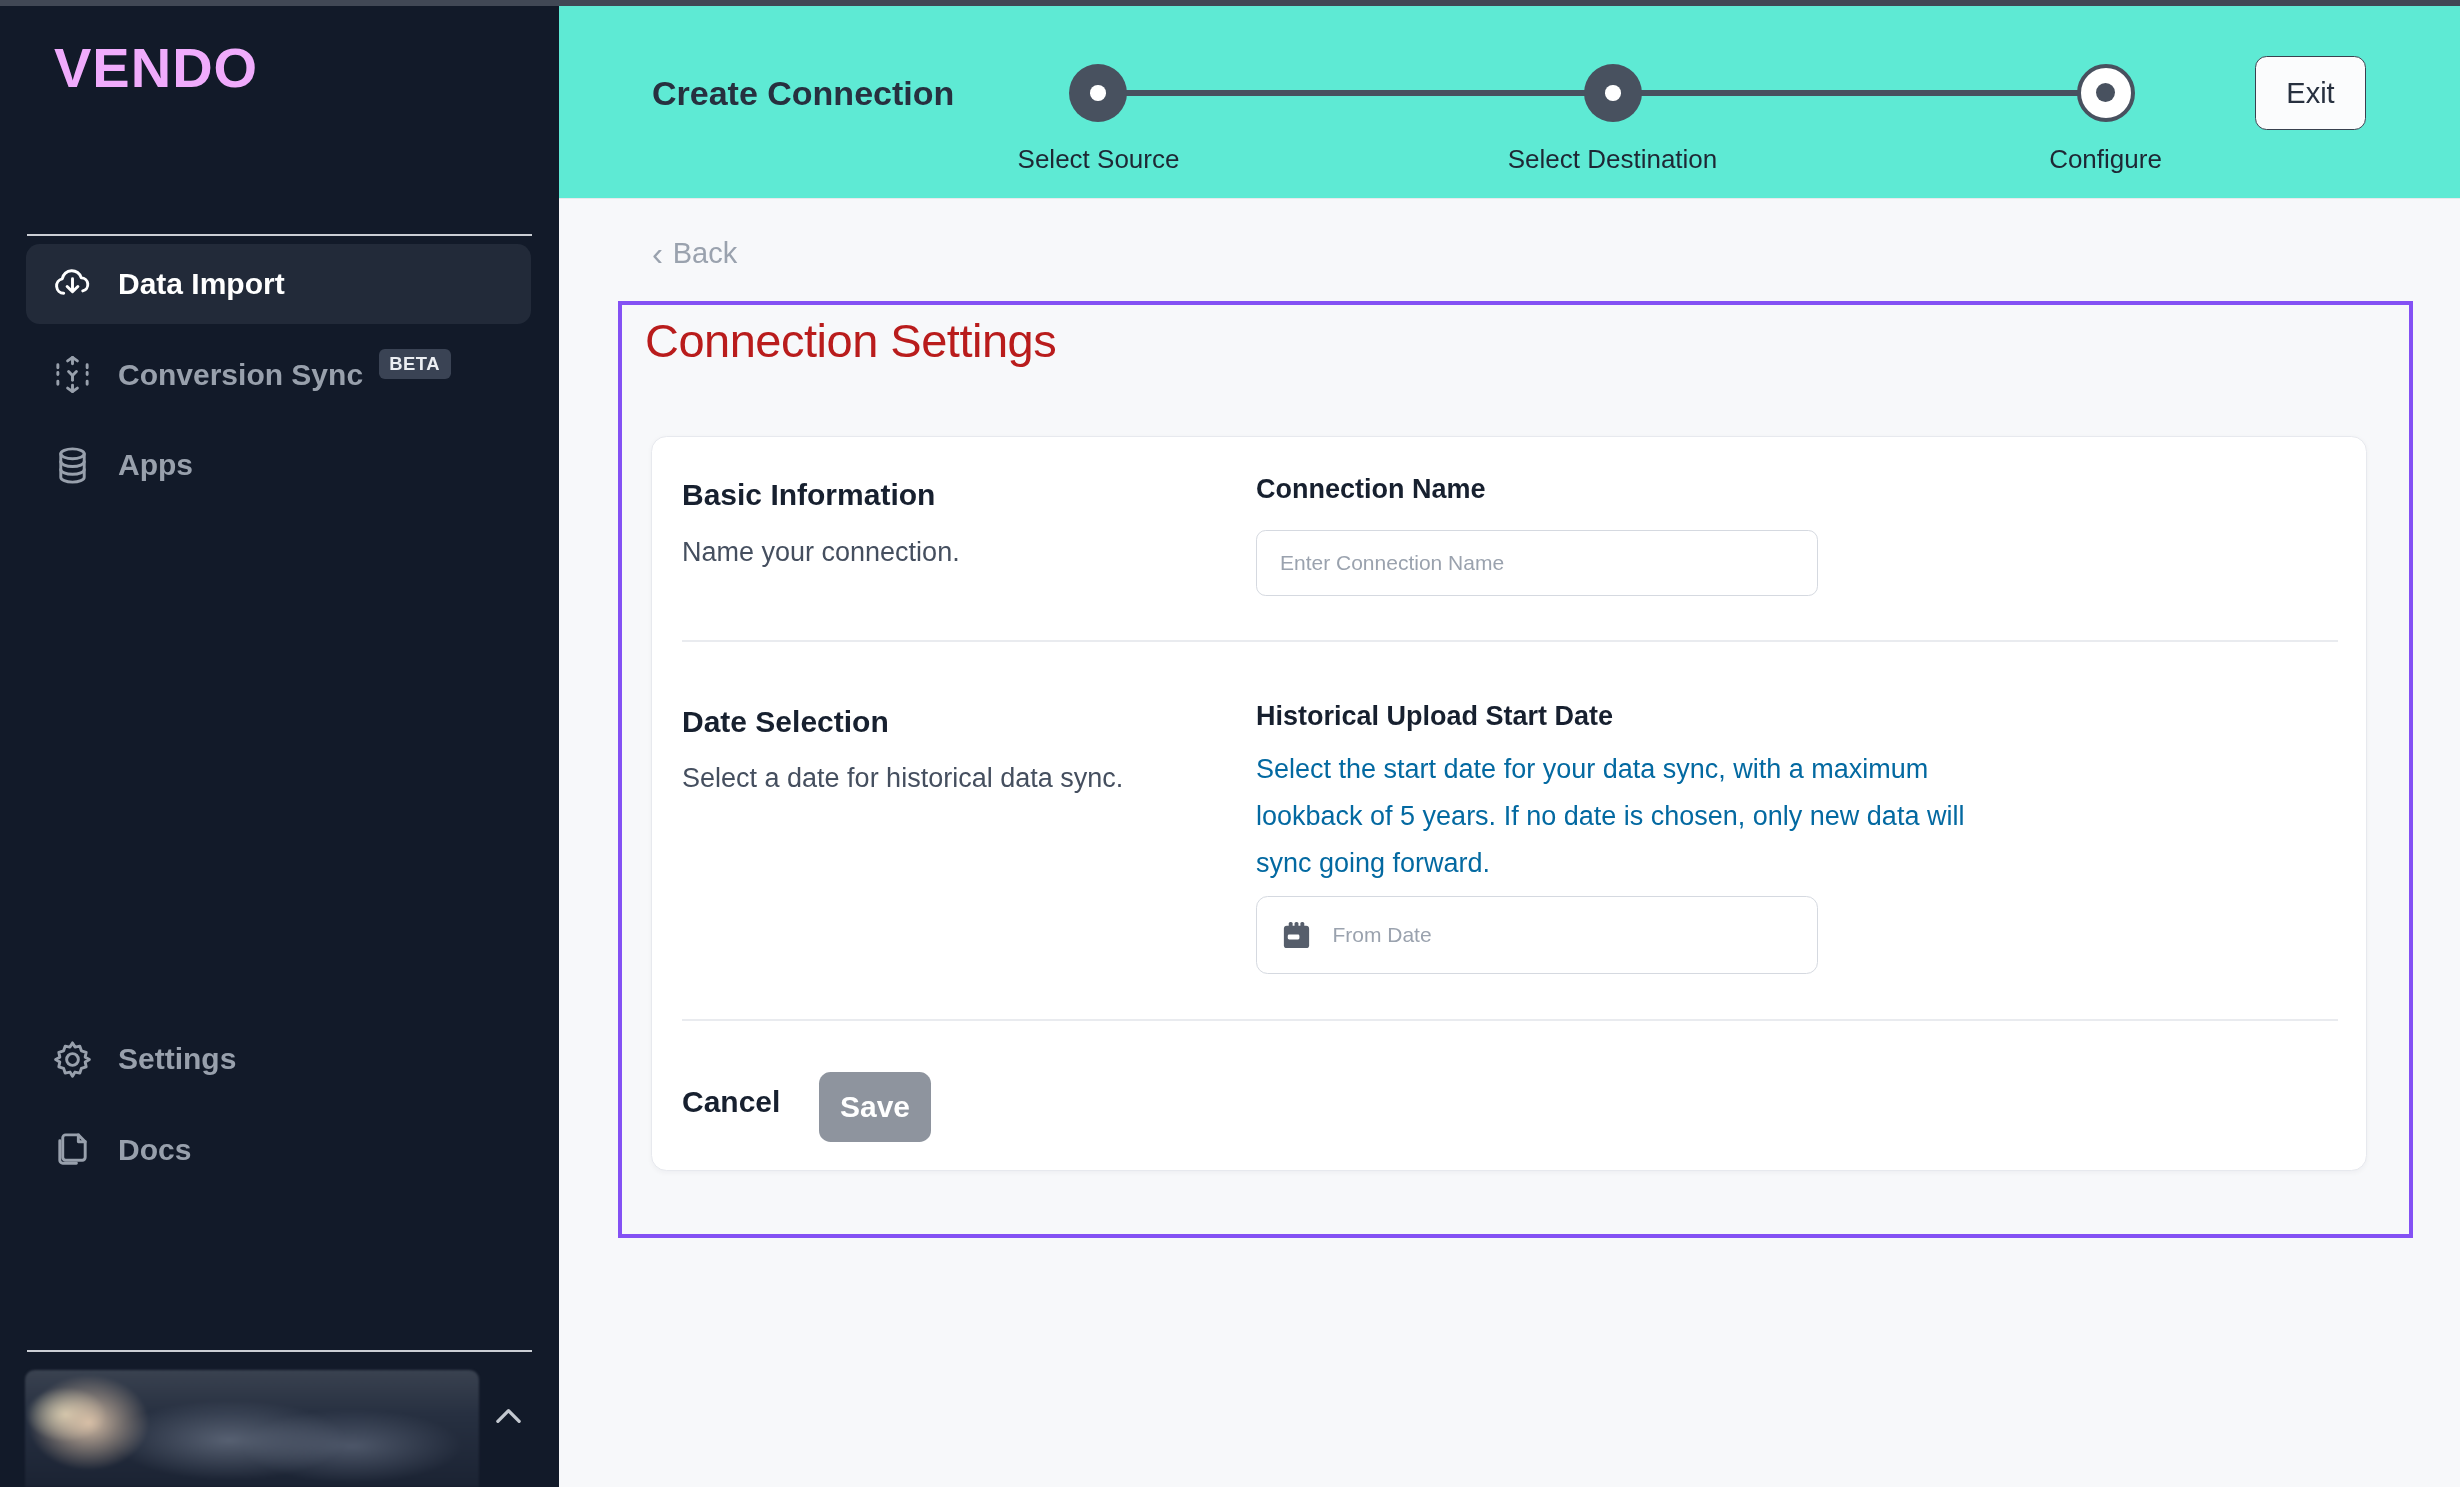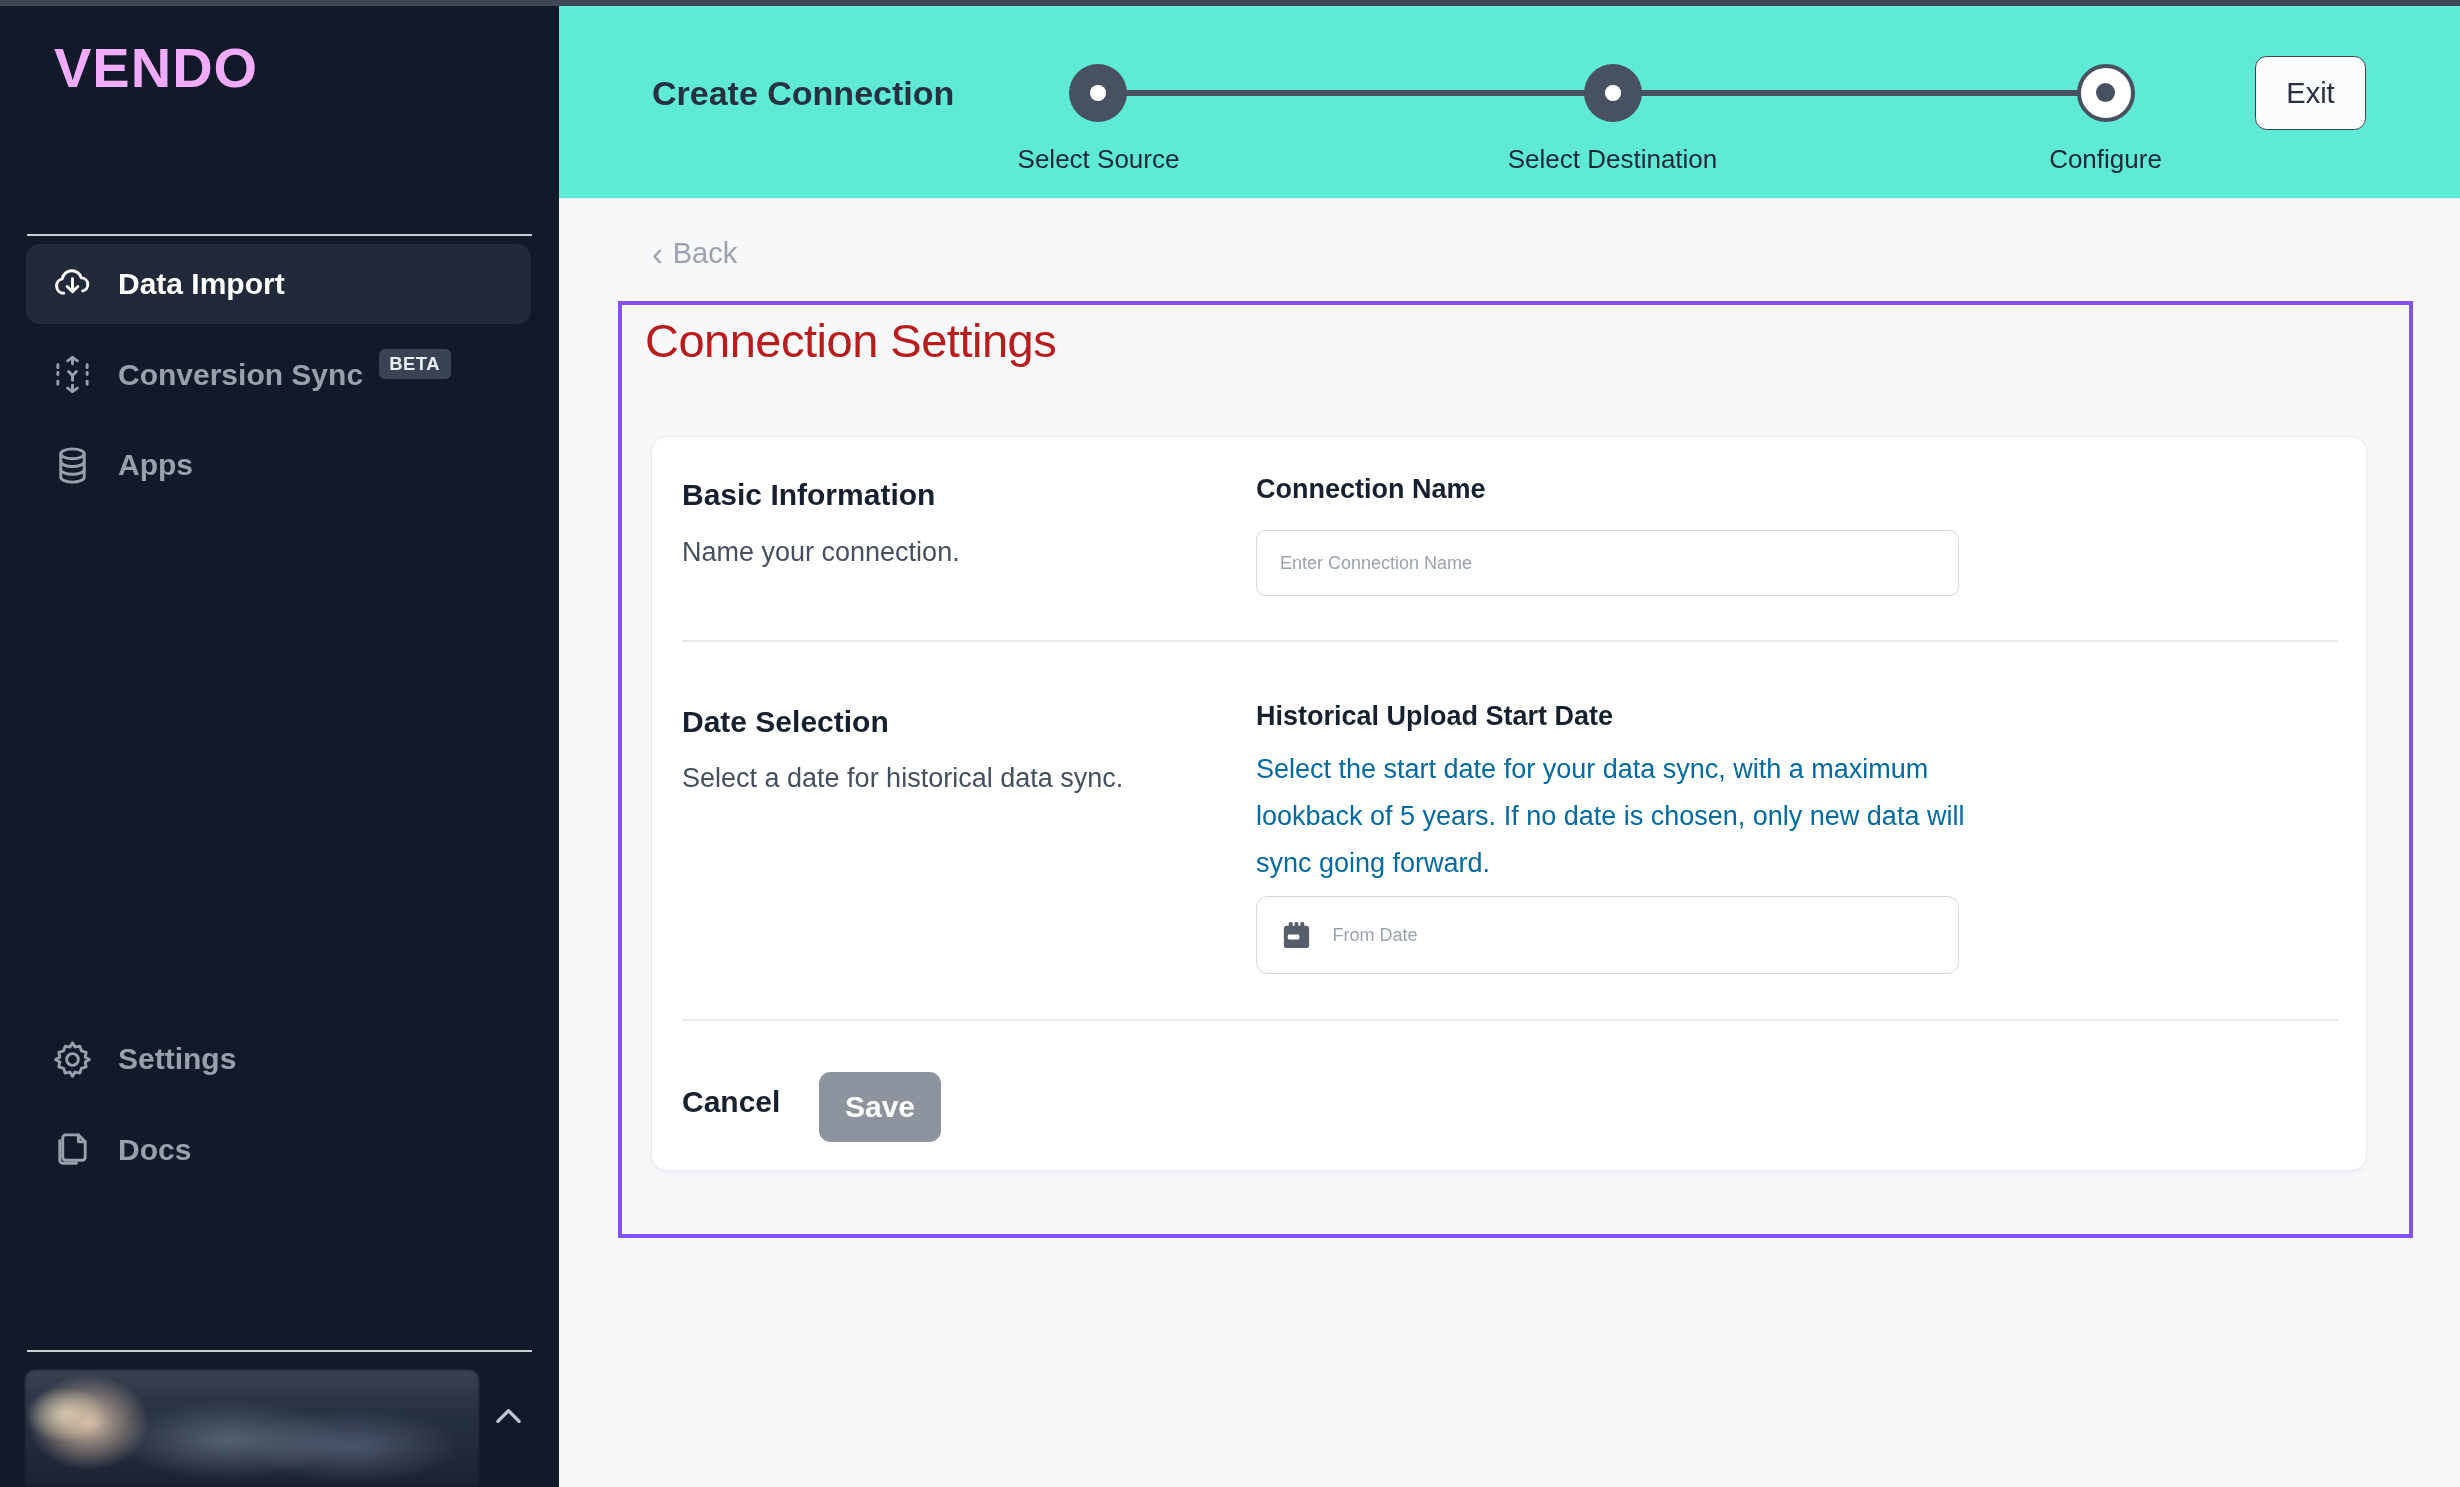--- a/index.html
+++ b/index.html
@@ -132,39 +132,39 @@
     position: absolute; left: 29px; top: 131px; width: 1716px; height: 735px;
     background: #ffffff; border: 1.9px solid #e7e9ee; border-radius: 15.5px;
     box-shadow: 0 1.9px 5.8px rgba(20,25,40,0.04);
   }
   .section-heading { position: absolute; left: 30px; font-size: 30px; font-weight: 700; color: #17202f; }
   .section-desc    { position: absolute; left: 30px; font-size: 27px; color: #454f5f; }
   .field-label     { position: absolute; left: 604px; font-size: 27px; font-weight: 700; color: #17202f; }
   .field-help      { position: absolute; left: 604px; top: 309px; width: 737px;
                      font-size: 27px; line-height: 47px; color: #0369a1; }
   .text-input {
-    position: absolute; left: 604px; width: 703px;
+    position: absolute; left: 604px; width: 562px;
     border: 1.9px solid #d5d9e0; border-radius: 9.7px; background: #ffffff;
     display: flex; align-items: center; padding: 0 23px;
-    font-size: 18px; color: #9aa2ae;
+    font-size: 21px; color: #9aa2ae;
   }
   .input-name { top: 93px; height: 66px; }
   .input-date { top: 459px; height: 78px; border-radius: 11.6px; }
   .calendar-icon { margin-right: 19.4px; display: flex; }
   .card-divider { position: absolute; left: 30px; width: 1656px; height: 1.9px; background: #e9ebef; border: none; }
   .card-divider.d1 { top: 203px; }
   .card-divider.d2 { top: 582px; }
 
   .cancel-button {
     position: absolute; left: 30px; top: 648px;
     font-size: 30px; font-weight: 700; color: #17202f; cursor: pointer;
     background: none; border: none; font-family: inherit;
   }
   .save-button {
-    position: absolute; left: 167px; top: 635px; width: 122px; height: 70px;
+    position: absolute; left: 167px; top: 635px; width: 112px; height: 70px;
     background: #8e949e; border: none; border-radius: 11.6px;
     font-size: 30px; font-weight: 700; color: #ffffff; font-family: inherit;
     display: flex; align-items: center; justify-content: center; cursor: pointer;
   }
 </style>
 </head>
 <body>
 
 <div class="page">
 

